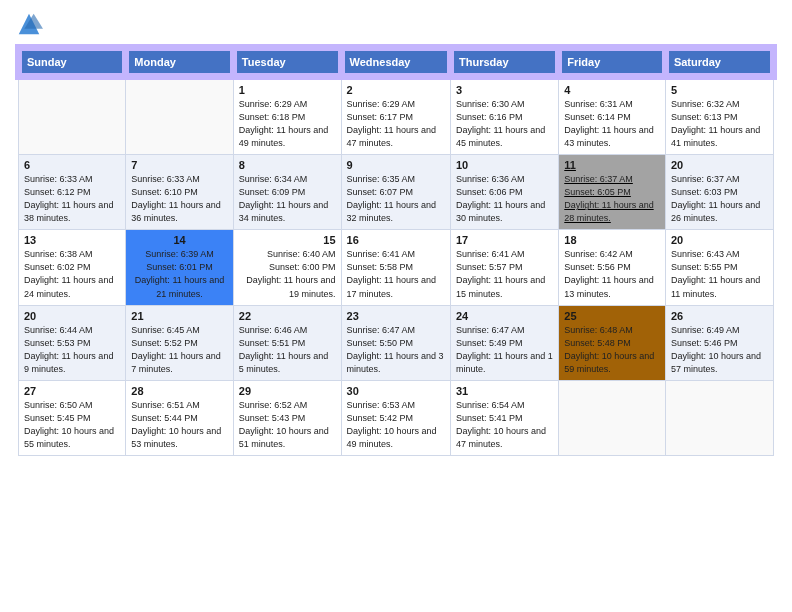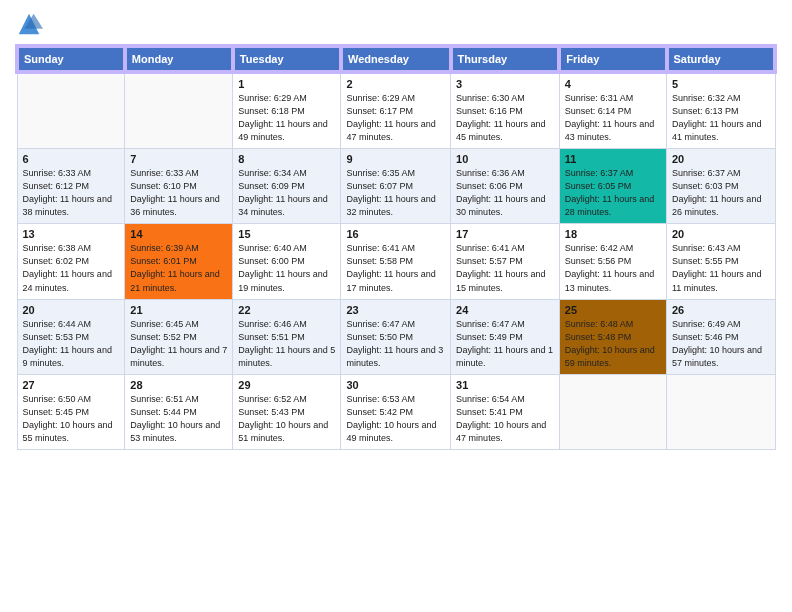--- a/index.html
+++ b/index.html
@@ -56,21 +56,21 @@
       border-collapse: collapse;
       font-size: 9.5px;
     }
     .calendar th {
       background: #4472c4;
       color: #fff;
       text-align: left;
       padding: 5px 5px;
       font-size: 11px;
       font-weight: bold;
-      border: 4px solid #c4b5fd;
+      border: 7px solid #c4b5fd;
     }
     .calendar td {
       vertical-align: top;
       padding: 4px 5px;
       border: 1px solid #d0d8e8;
       width: 113px;
       min-height: 70px;
       background: #fff;
     }
     .calendar tr:nth-child(even) td {
@@ -182,47 +182,47 @@
             <div class="day-detail">Sunrise: 6:35 AM
 Sunset: 6:07 PM
 Daylight: 11 hours and 32 minutes.</div>
           </td>
           <td style="background: rgb(237, 241, 249);">
             <div class="day-num">10</div>
             <div class="day-detail">Sunrise: 6:36 AM
 Sunset: 6:06 PM
 Daylight: 11 hours and 30 minutes.</div>
           </td>
-          <td style="background: #14b8a6;">
+          <td style="background: #a3a3a3; text-decoration: underline;">
             <div class="day-num">11</div>
             <div class="day-detail">Sunrise: 6:37 AM
 Sunset: 6:05 PM
 Daylight: 11 hours and 28 minutes.</div>
           </td>
           <td style="background: rgb(237, 241, 249);">
             <div class="day-num">20</div>
             <div class="day-detail">Sunrise: 6:37 AM
 Sunset: 6:03 PM
 Daylight: 11 hours and 26 minutes.</div>
           </td>
         </tr>
         <tr>
           <td style="background: rgb(255, 255, 255); margin-top: 32px;">
             <div class="day-num">13</div>
             <div class="day-detail">Sunrise: 6:38 AM
 Sunset: 6:02 PM
 Daylight: 11 hours and 24 minutes.</div>
           </td>
-          <td style="background: #f97316;">
+          <td style="background: #3b82f6; text-align: center;">
             <div class="day-num">14</div>
             <div class="day-detail">Sunrise: 6:39 AM
 Sunset: 6:01 PM
 Daylight: 11 hours and 21 minutes.</div>
           </td>
-          <td style="background: rgb(255, 255, 255);">
+          <td style="background: rgb(255, 255, 255); text-align: right;">
             <div class="day-num">15</div>
             <div class="day-detail">Sunrise: 6:40 AM
 Sunset: 6:00 PM
 Daylight: 11 hours and 19 minutes.</div>
           </td>
           <td style="background: rgb(255, 255, 255);">
             <div class="day-num">16</div>
             <div class="day-detail">Sunrise: 6:41 AM
 Sunset: 5:58 PM
 Daylight: 11 hours and 17 minutes.</div>

